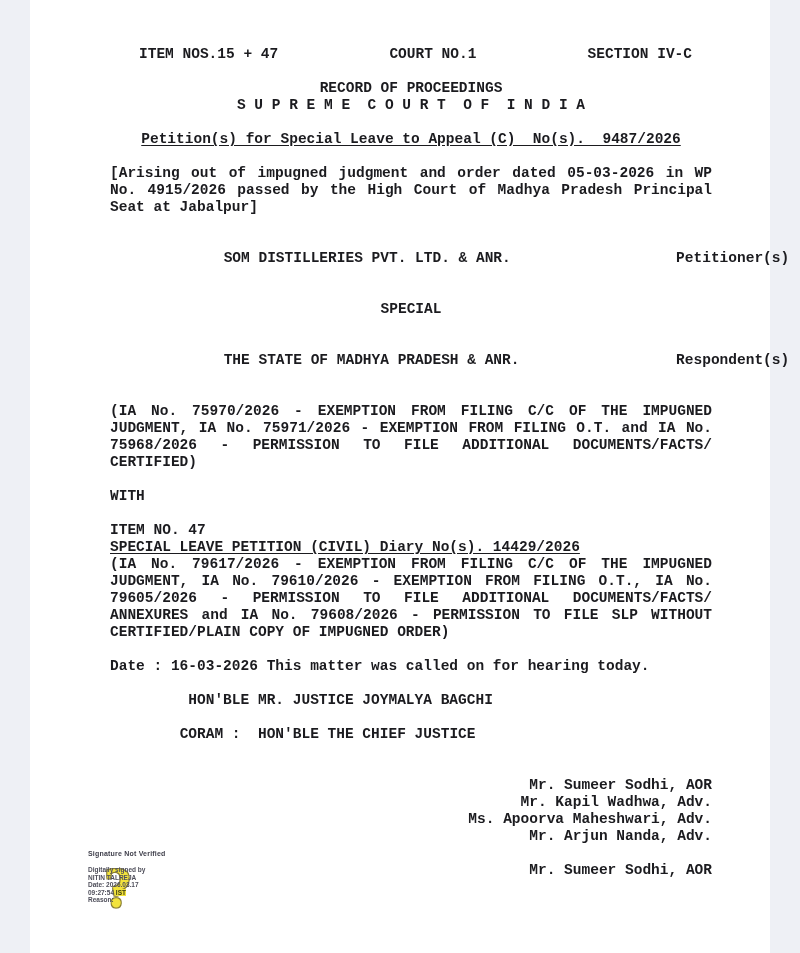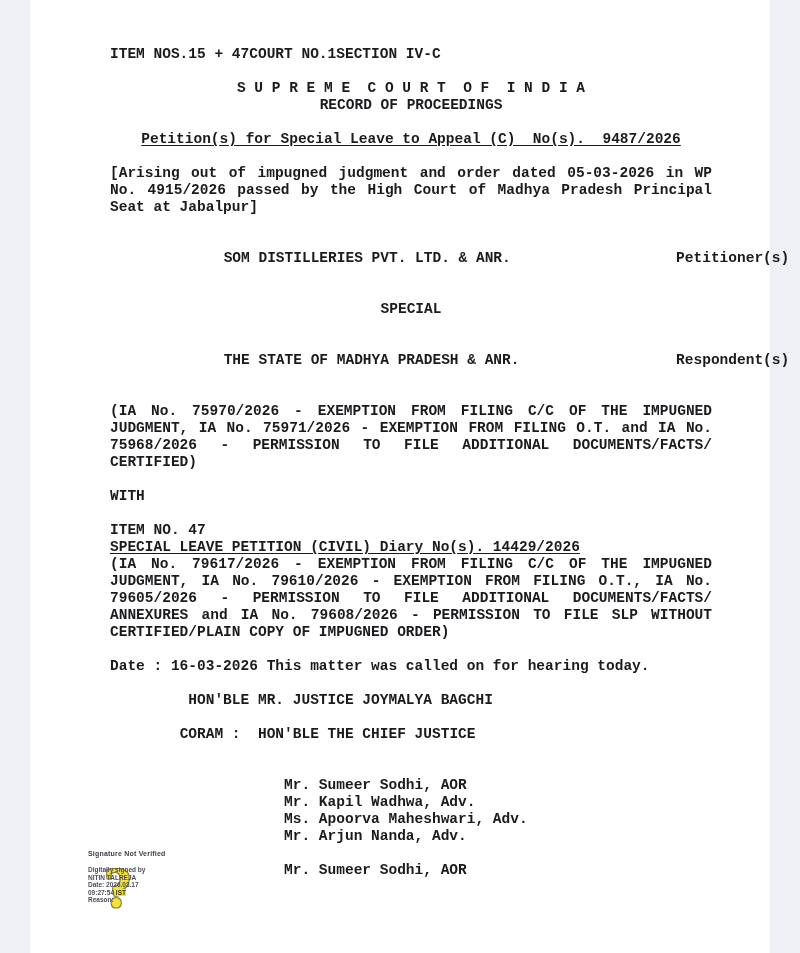--- a/index.html
+++ b/index.html
@@ -40,25 +40,26 @@
   .sp   { height: 17px; }
   .j {
     white-space: normal;
     text-align: justify;
     text-align-last: justify;
   }
   .center { text-align: center; }
   .u { text-decoration: underline; text-underline-offset: 2px; }
   .hdr {
     display: flex;
-    justify-content: flex-start;
+    justify-content: space-between;
     padding-right: 20px;
+    margin-left: 29px;
   }
   .ind9  { padding-left: 9ch; }
-  .ind20 { padding-left: 20ch; }
+  .ind20 { padding-left: 20ch; text-align: right; }
   .col52 { display: inline-block; width: 52ch; margin-left: 44px; }
 
   
   .sig {
     position: absolute;
     left: 58px;
     top: 850px;
     width: 110px;
     height: 75px;
     font-family: "Liberation Sans", sans-serif;
@@ -103,22 +104,22 @@
   <div class="page">
     <div class="content">
 
       <div class="line hdr">
         <span>ITEM NOS.15 + 47</span>
         <span>COURT NO.1</span>
         <span>SECTION IV-C</span>
       </div>
 
       <div class="sp"></div>
+      <div class="line center">RECORD OF PROCEEDINGS</div>
       <div class="line center">S U P R E M E  C O U R T  O F  I N D I A</div>
-      <div class="line center">RECORD OF PROCEEDINGS</div>
 
       <div class="sp"></div>
       <div class="line center u">Petition(s) for Special Leave to Appeal (C)  No(s).  9487/2026</div>
 
       <div class="sp"></div>
       <div>
         <div class="line j">[Arising out of impugned judgment and order dated 05-03-2026 in WP</div>
         <div class="line j">No. 4915/2026 passed by the High Court of Madhya Pradesh Principal</div>
         <div class="line">Seat at Jabalpur]</div>
       </div>

